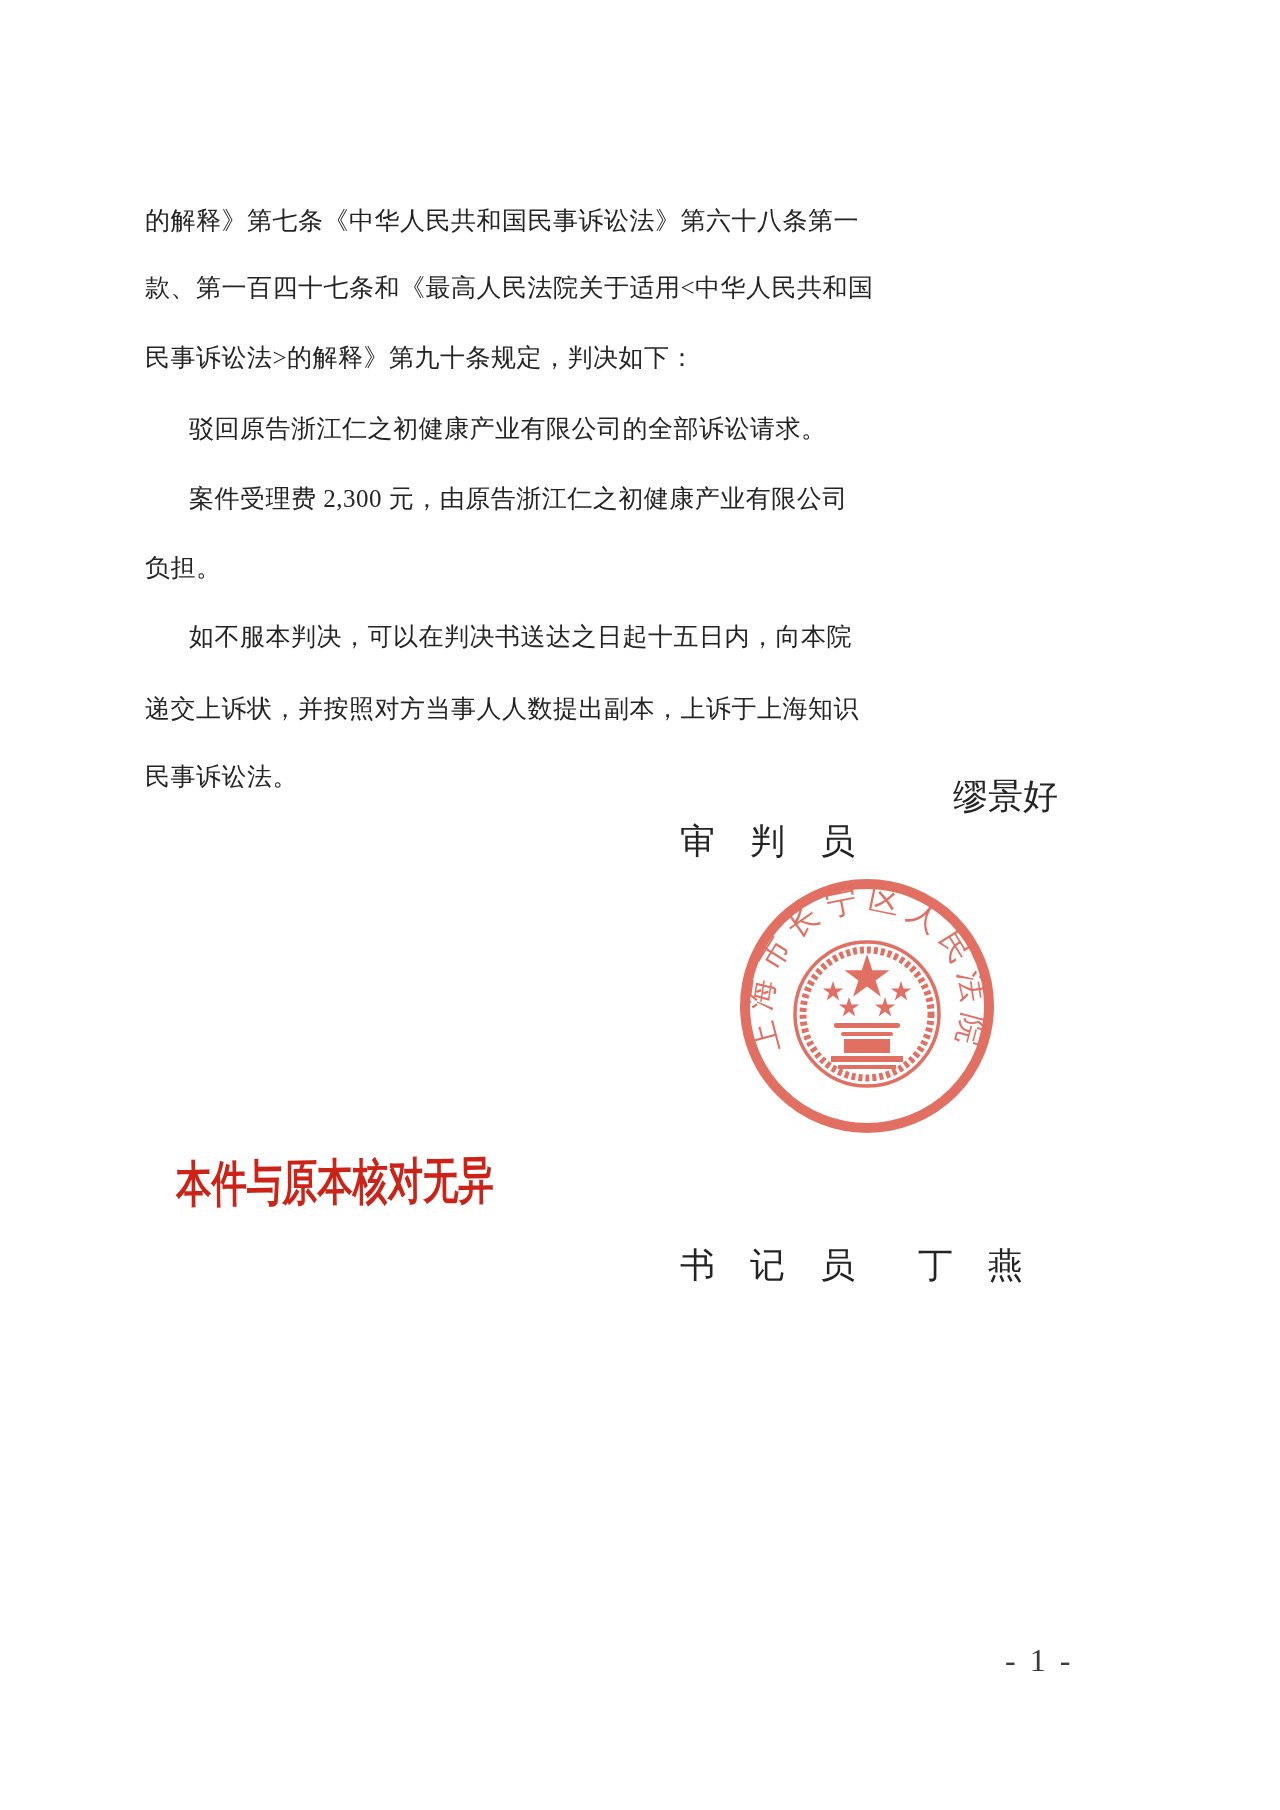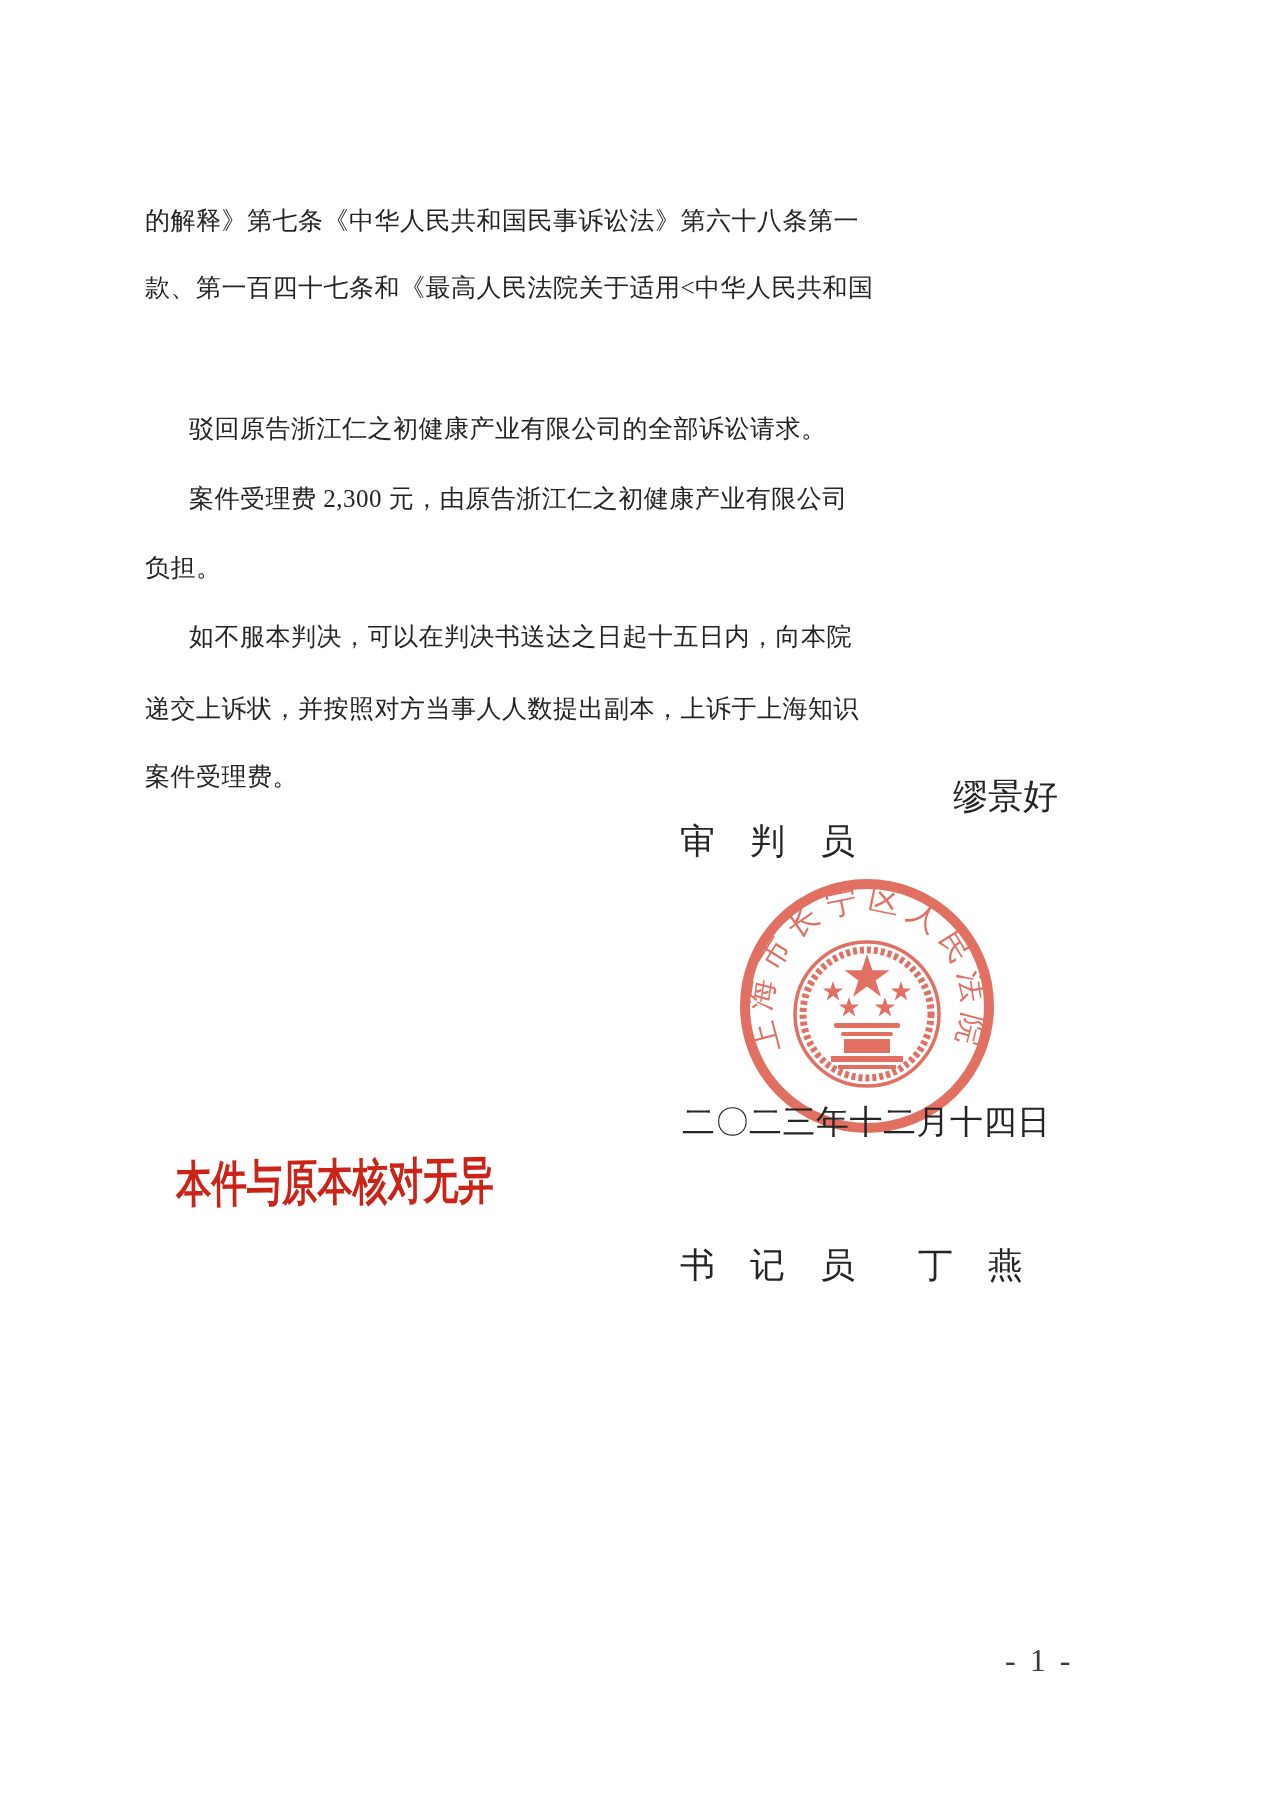--- a/index.html
+++ b/index.html
@@ -66,26 +66,27 @@
     white-space:nowrap;
   }
 </style>
 </head>
 <body>
 
 <div class="page">
 
   <div class="bodyline l1">的解释》第七条《中华人民共和国民事诉讼法》第六十八条第一</div>
   <div class="bodyline l2">款、第一百四十七条和《最高人民法院关于适用&lt;中华人民共和国</div>
+  <div class="bodyline l3">民事诉讼法&gt;的解释》第九十条规定，判决如下：</div>
   <div class="bodyline l4">驳回原告浙江仁之初健康产业有限公司的全部诉讼请求。</div>
   <div class="bodyline l5">案件受理费 2,300 元，由原告浙江仁之初健康产业有限公司</div>
   <div class="bodyline l6">负担。</div>
   <div class="bodyline l7">如不服本判决，可以在判决书送达之日起十五日内，向本院</div>
   <div class="bodyline l8">递交上诉状，并按照对方当事人人数提出副本，上诉于上海知识</div>
-  <div class="bodyline l9">案件受理费。</div>
+  <div class="bodyline l9">民事诉讼法。</div>
 
   <div class="sigrow judge-role">审　判　员</div>
   <div class="sigrow judge-name">缪景好</div>
 
   <svg class="seal" viewBox="0 0 260 260" width="260" height="260">
     <g fill="none" stroke="#dd5b4c">
       <circle cx="130" cy="130" r="122" stroke-width="10"></circle>
     </g>
 
     <defs>
@@ -107,21 +108,20 @@
       <path d="M164 105 l2.4 7.4 7.8 0 -6.3 4.6 2.4 7.4 -6.3 -4.6 -6.3 4.6 2.4 -7.4 -6.3 -4.6 7.8 0 z"></path>
 
       <rect x="97" y="147" width="66" height="5" rx="2"></rect>
       <rect x="104" y="156" width="52" height="4" rx="2"></rect>
       <rect x="107" y="163" width="46" height="14"></rect>
       <rect x="94" y="180" width="72" height="6"></rect>
       <rect x="101" y="189" width="58" height="4"></rect>
     </g>
   </svg>
 
-  <div class="sigrow date-line">二〇二三年十二月十四日</div>
 
   <div class="cert-stamp">本件与原本核对无异</div>
 
   <div class="sigrow clerk-role">书　记　员</div>
   <div class="sigrow clerk-name">丁　燕</div>
 
   <div class="page-number">- 1 -</div>
 
 </div>
 

